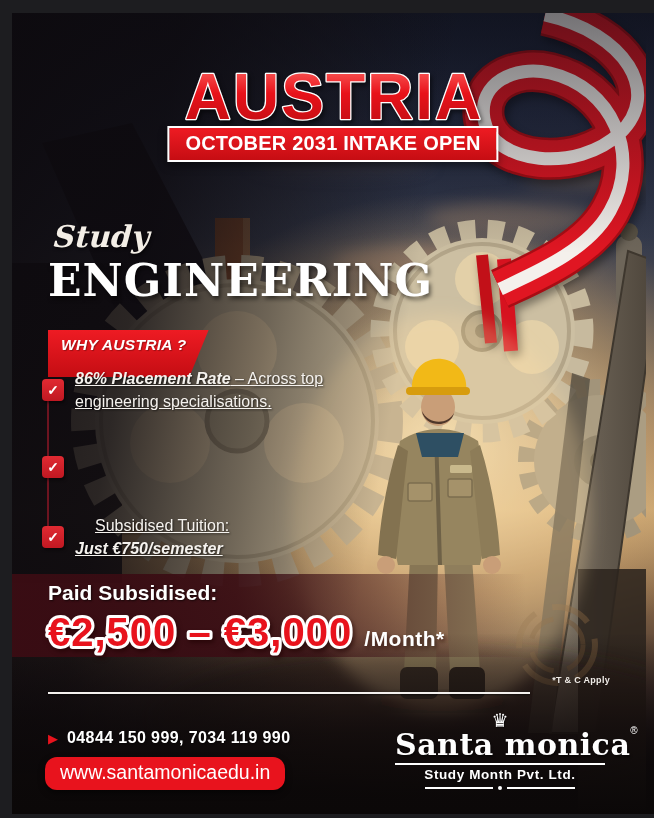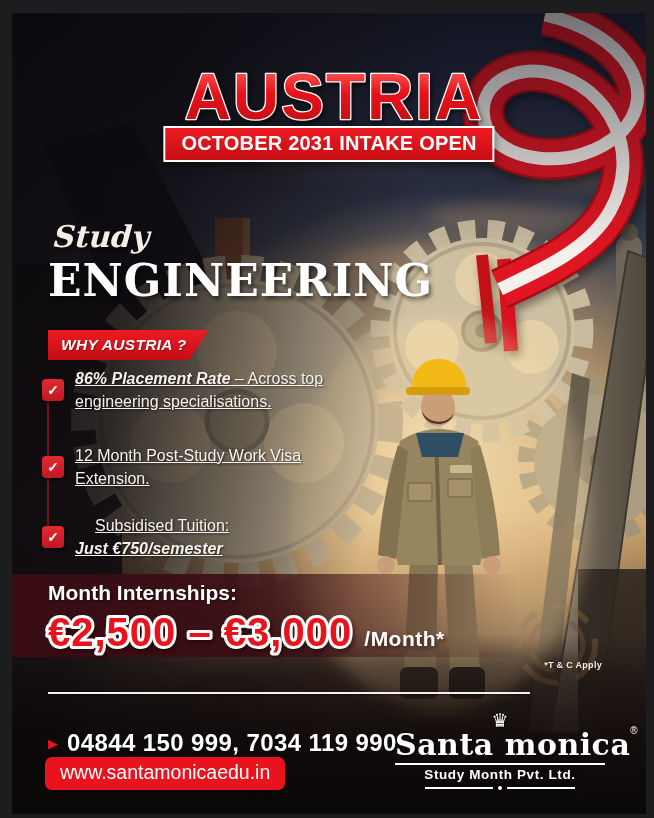--- a/index.html
+++ b/index.html
@@ -6,20 +6,21 @@
   body{
     width:654px;height:818px;position:relative;overflow:hidden;
     background:#1d1d20;
     font-family:"Liberation Sans", sans-serif;
   }
   .poster{
     position:absolute;left:12px;top:13px;width:634px;height:801px;overflow:hidden;
     background:
       radial-gradient(ellipse 420px 340px at 67% 53%, rgba(255,236,190,.85), rgba(233,188,125,.45) 45%, rgba(120,90,60,0) 72%),
       linear-gradient(180deg,#1b2133 0%,#252c42 13%,#343a4c 28%,#5d5550 42%,#9c7f5f 54%,#c2a070 62%,#8a6a4a 72%,#41302a 84%,#120d0f 94%,#0d090b 100%);
+    padding-left: 8px;
   }
   svg text{font-family:"Liberation Sans", sans-serif;}
   .scene{position:absolute;left:0;top:0;}
   .overlay-left{
     position:absolute;left:0;top:0;width:100%;height:760px;pointer-events:none;
     background:linear-gradient(100deg, rgba(13,10,14,.95) 0%, rgba(13,10,14,.82) 22%, rgba(16,12,14,.45) 40%, rgba(16,12,14,0) 58%);
   }
   .overlay-top{
     position:absolute;left:0;top:0;width:100%;height:240px;pointer-events:none;
     background:linear-gradient(180deg, rgba(10,10,18,.55), rgba(10,10,18,0));
@@ -41,21 +42,21 @@
     position:absolute;left:42px;top:206px;color:#f3eee6;
     font-family:"DejaVu Serif", serif;font-style:italic;font-weight:700;font-size:30px;
     transform:skewX(-4deg);text-shadow:1px 2px 3px rgba(0,0,0,.6);
   }
   .program{
     position:absolute;left:36px;top:242px;color:#ffffff;
     font-family:"DejaVu Serif", serif;font-weight:700;font-size:44px;letter-spacing:1px;
     text-shadow:2px 3px 4px rgba(0,0,0,.55);white-space:nowrap;
   }
   .badge{
-    position:absolute;left:36px;top:317px;height:30px;line-height:30px;
+    position:absolute;left:36px;top:317px;height:47px;line-height:30px;
     background:linear-gradient(180deg,#ee1b23,#c40d13);
     color:#fff;font-style:italic;font-weight:800;font-size:15.5px;letter-spacing:.3px;
     padding:0 22px 0 13px;white-space:nowrap;
     clip-path:polygon(0 0,100% 0,88% 100%,0 100%);
     text-shadow:1px 1px 1px rgba(0,0,0,.3);
   }
   .vline{position:absolute;left:35px;top:370px;width:2px;height:158px;background:#6d1420;}
   .bullet{position:absolute;left:30px;width:305px;}
   .bullet .chk{
     position:absolute;left:0;top:11px;width:22px;height:22px;border-radius:4px;
@@ -71,27 +72,27 @@
   .bi{font-style:italic;font-weight:700;}
   .band{
     position:absolute;left:0;top:561px;width:100%;height:83px;
     background:linear-gradient(90deg, rgba(58,12,19,.96) 0%, rgba(58,12,19,.88) 35%, rgba(58,12,19,.45) 58%, rgba(58,12,19,0) 80%);
   }
   .paid-label{
     position:absolute;left:36px;top:568px;color:#ffffff;font-size:21px;font-weight:600;
     text-shadow:1px 1px 2px rgba(0,0,0,.6);
   }
   .money-svg{position:absolute;left:28px;top:592px;filter:drop-shadow(2px 3px 2px rgba(30,0,0,.55));}
-  .tc-note{position:absolute;right:44px;top:647px;color:#f0ece8;font-size:9px;font-weight:600;letter-spacing:.3px;}
+  .tc-note{position:absolute;right:44px;top:662px;color:#f0ece8;font-size:9px;font-weight:600;letter-spacing:.3px;}
   .hrline{position:absolute;left:36px;top:679px;width:482px;height:2px;background:#f4f1ee;box-shadow:0 1px 2px rgba(0,0,0,.6);}
   .phone-row{position:absolute;left:36px;top:716px;display:flex;align-items:center;gap:9px;}
   .phone-row .tri{color:#e8131d;font-size:13px;line-height:1;}
-  .phone-row .num{color:#ffffff;font-size:24px;font-weight:700;letter-spacing:.4px;white-space:nowrap;text-shadow:1px 1px 2px rgba(0,0,0,.5);}
+  .phone-row .num{color:#ffffff;font-size:16px;font-weight:700;letter-spacing:.4px;white-space:nowrap;text-shadow:1px 1px 2px rgba(0,0,0,.5);}
   .web-box{
-    position:absolute;left:33px;top:744px;background:#e8131d;border-radius:7px;
+    position:absolute;left:33px;top:744px;background:#e8131d;border-radius:12px;
     color:#fff;font-size:19.5px;font-weight:500;padding:4px 15px 6px;white-space:nowrap;
     box-shadow:0 3px 6px rgba(0,0,0,.5);
   }
   .brand{position:absolute;left:383px;top:698px;width:210px;text-align:center;color:#fff;}
   .brand .crown{font-size:19px;line-height:1;display:block;margin-bottom:-3px;text-shadow:1px 1px 1px rgba(0,0,0,.5);}
   .brand .bname{
     font-family:"DejaVu Serif", serif;font-weight:700;font-size:30px;letter-spacing:.5px;
     white-space:nowrap;text-shadow:1px 2px 2px rgba(0,0,0,.5);text-align:right;
   }
   .brand .reg{font-size:10px;vertical-align:top;position:relative;top:-2px;}
@@ -242,33 +243,32 @@
   <div class="badge">WHY AUSTRIA ?</div>
   <div class="vline"></div>
 
   <div class="bullet" style="top:355px;">
     <span class="chk"><span>✓</span></span>
     <p class="btext"><b class="bi">86% Placement Rate</b><span> – Across top engineering specialisations.</span></p>
   </div>
 
   <div class="bullet" style="top:432px;">
     <span class="chk"><span>✓</span></span>
-    <p class="btext" style="width:250px;"><span>12 Month Post-Study Work Visa Extension.</span></p>
   </div>
 
   <div class="bullet" style="top:502px;">
     <span class="chk"><span>✓</span></span>
     <p class="btext">
       <span style="display:block;margin-left:20px;">Subsidised Tuition:</span>
       <b class="bi">Just €750/semester</b>
     </p>
   </div>
 
   <div class="band"></div>
-  <div class="paid-label">Month Internships:</div>
+  <div class="paid-label">Paid Subsidised:</div>
   <svg class="money-svg" width="460" height="54" viewBox="0 0 460 54">
     <text x="8" y="41" font-size="40" font-weight="800" letter-spacing="1">
       <tspan fill="#e8131d" stroke="#ffffff" stroke-width="6" paint-order="stroke" stroke-linejoin="round">€2,500 – €3,000</tspan>
       <tspan fill="#ffffff" stroke="none" font-size="21" font-weight="600" letter-spacing="0.5">/Month*</tspan>
     </text>
   </svg>
 
   <div class="tc-note">*T &amp; C Apply</div>
   <div class="hrline"></div>
 

